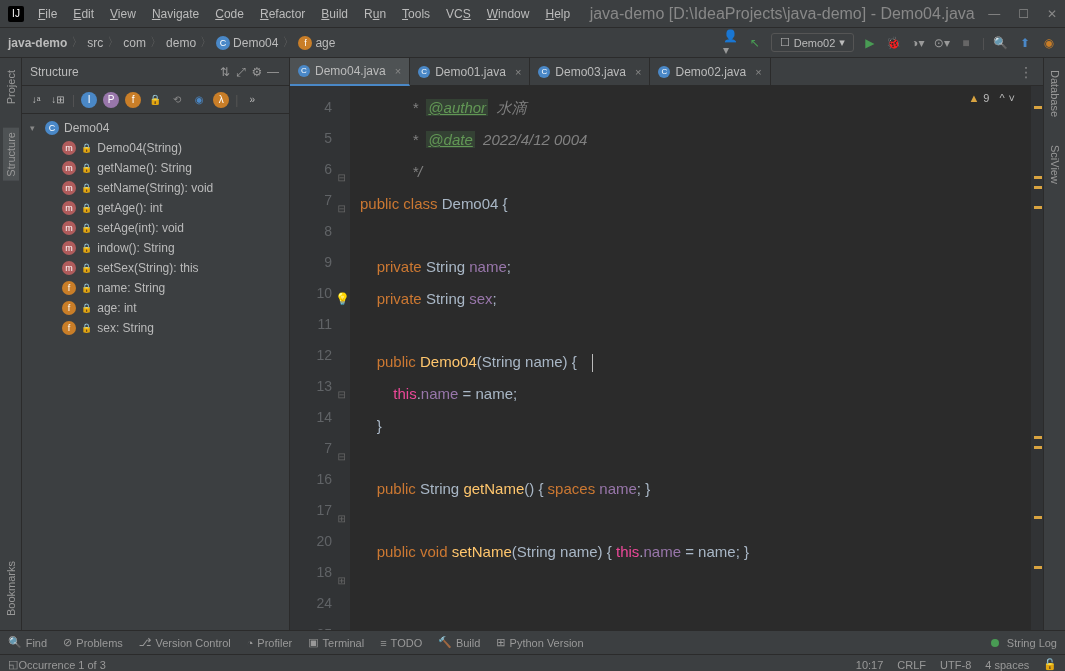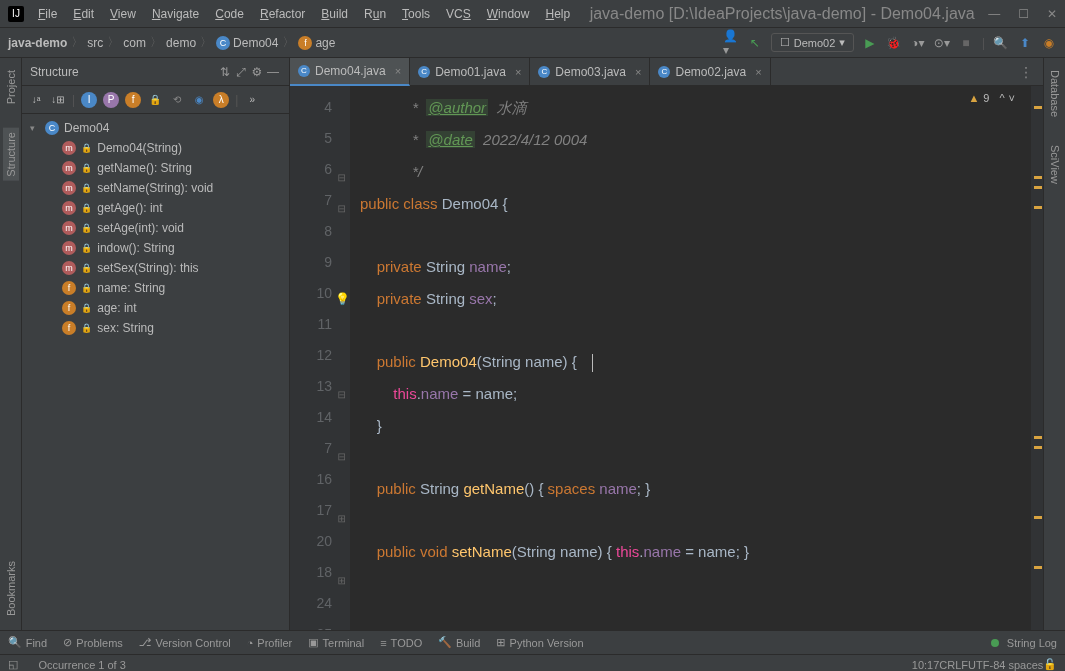--- a/index.html
+++ b/index.html
@@ -60,21 +60,21 @@
 .hl-line { background:#323232; display:block; width:100%;}
 .hl-word { background:#214283; padding:0 1px;}
 .warn-bar { position:absolute; top:6px; right:28px; display:flex; align-items:center; gap:4px; font-size:11px; color:#bbb;}
 .warn-tri { color:#d9a441;}
 .marks { position:absolute; right:0; top:0; width:12px; height:100%; background:#313335;}
 .mark { position:absolute; right:1px; width:8px; height:3px;}
 .right-gutter { width:22px; background:#3c3f41; border-left:1px solid #2b2b2b; display:flex; flex-direction:column; align-items:center; padding-top:8px; gap:20px;}
 .bottom-bar { height:24px; background:#3c3f41; border-top:1px solid #2b2b2b; display:flex; align-items:center; padding:0 8px; gap:16px; font-size:11px;}
 .bottom-item { display:flex; align-items:center; gap:4px; cursor:pointer; color:#999;}
 .status-bar { height:20px; background:#3c3f41; border-top:1px solid #2b2b2b; display:flex; align-items:center; padding:0 8px; font-size:11px; color:#999;}
-.status-right { margin-left:auto; display:flex; align-items:center;}
+.status-right { margin-left:auto; display:flex; gap:14px; align-items:center;}
 .green-dot{ width:8px; height:8px; background:#499c54; border-radius:4px; display:inline-block; margin-right:4px;}
 .cursor-caret { display:inline-block; width:1px; height:18px; background:#bbb; vertical-align:middle; margin-left:15px;}
 </style>
 </head>
 <body>
 
 <div class="titlebar">
   <div class="logo">IJ</div>
   <div class="menubar">
     <span><u>F</u>ile</span>
@@ -325,21 +325,21 @@
   <span class="bottom-item">🔨 <span>Build</span></span>
   <span class="bottom-item">⊞ <span>Python Version</span></span>
   <span class="bottom-item" style="margin-left:auto">
       <span class="green-dot"></span>
       <span>String Log</span>
     </span>
 </div>
 
 <div class="status-bar">
   <span>◱</span>
-  <span style="margin-left:20px">Occurrence 1 of 3</span>
+  <span style="margin-left:0">Occurrence 1 of 3</span>
   <div class="status-right">
     <span>10:17</span>
     <span>CRLF</span>
     <span>UTF-8</span>
     <span>4 spaces</span>
     <span>🔓</span>
   </div>
 </div>
 
 </body></html>

